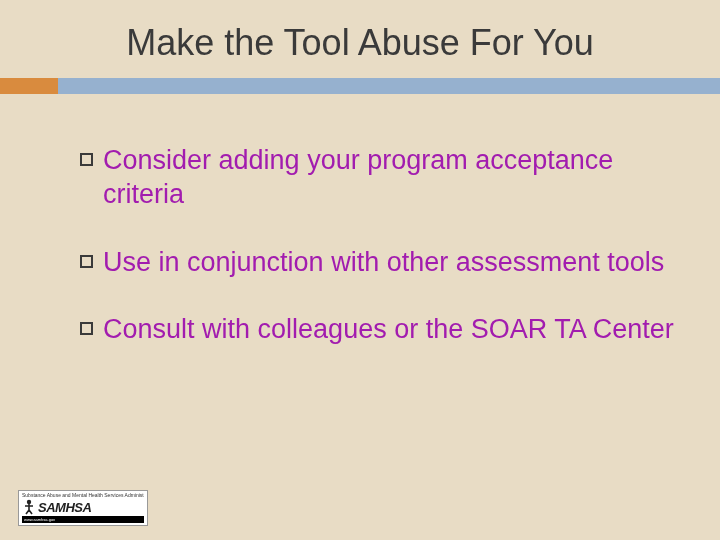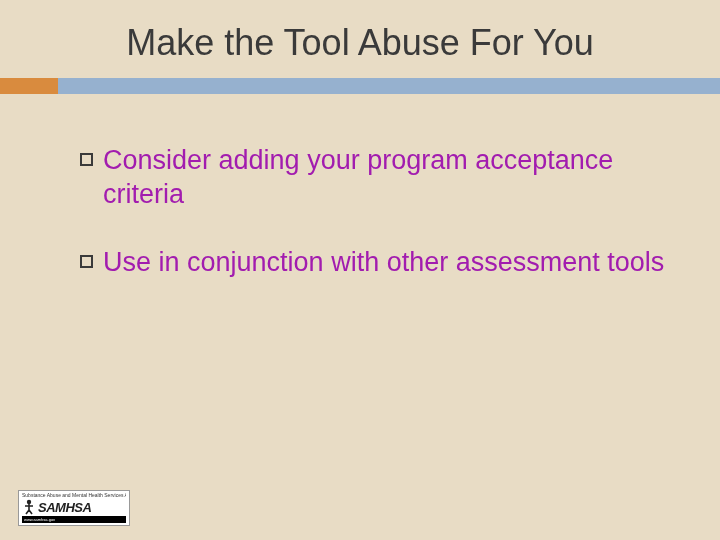--- a/index.html
+++ b/index.html
@@ -51,21 +51,21 @@
   }
   .bullet-text {
     font-size: 27px;
     color: #a21caf;
     line-height: 1.25;
   }
   .logo {
     position: absolute;
     left: 18px;
     bottom: 14px;
-    width: 112px;
+    width: 130px;
     height: 36px;
     display: flex;
     flex-direction: column;
     border: 1px solid #999;
     background: #fff;
     padding: 2px 3px;
   }
   .logo-top {
     font-size: 5px;
     color: #333;
@@ -112,20 +112,24 @@
 
 <div class="content">
   <div class="bullet-item">
     <div class="bullet-marker"></div>
     <div class="bullet-text">Consider adding your program acceptance criteria</div>
   </div>
   <div class="bullet-item">
     <div class="bullet-marker"></div>
     <div class="bullet-text">Use in conjunction with other assessment tools</div>
   </div>
+  <div class="bullet-item">
+    <div class="bullet-marker"></div>
+    <div class="bullet-text">Consult with colleagues or the SOAR TA Center</div>
+  </div>
 </div>
 
 <div class="logo">
   <div class="logo-top">Substance Abuse and Mental Health Services Administration</div>
   <div class="logo-main">
     <svg class="logo-icon" viewBox="0 0 14 16">
       <circle cx="7" cy="3" r="2.2" fill="#222"></circle>
       <path d="M7 5 L7 11 M3 7 L11 7 M7 11 L4 15 M7 11 L10 15" stroke="#222" stroke-width="1.6" fill="none"></path>
     </svg>
     <span class="logo-name">SAMHSA</span>

